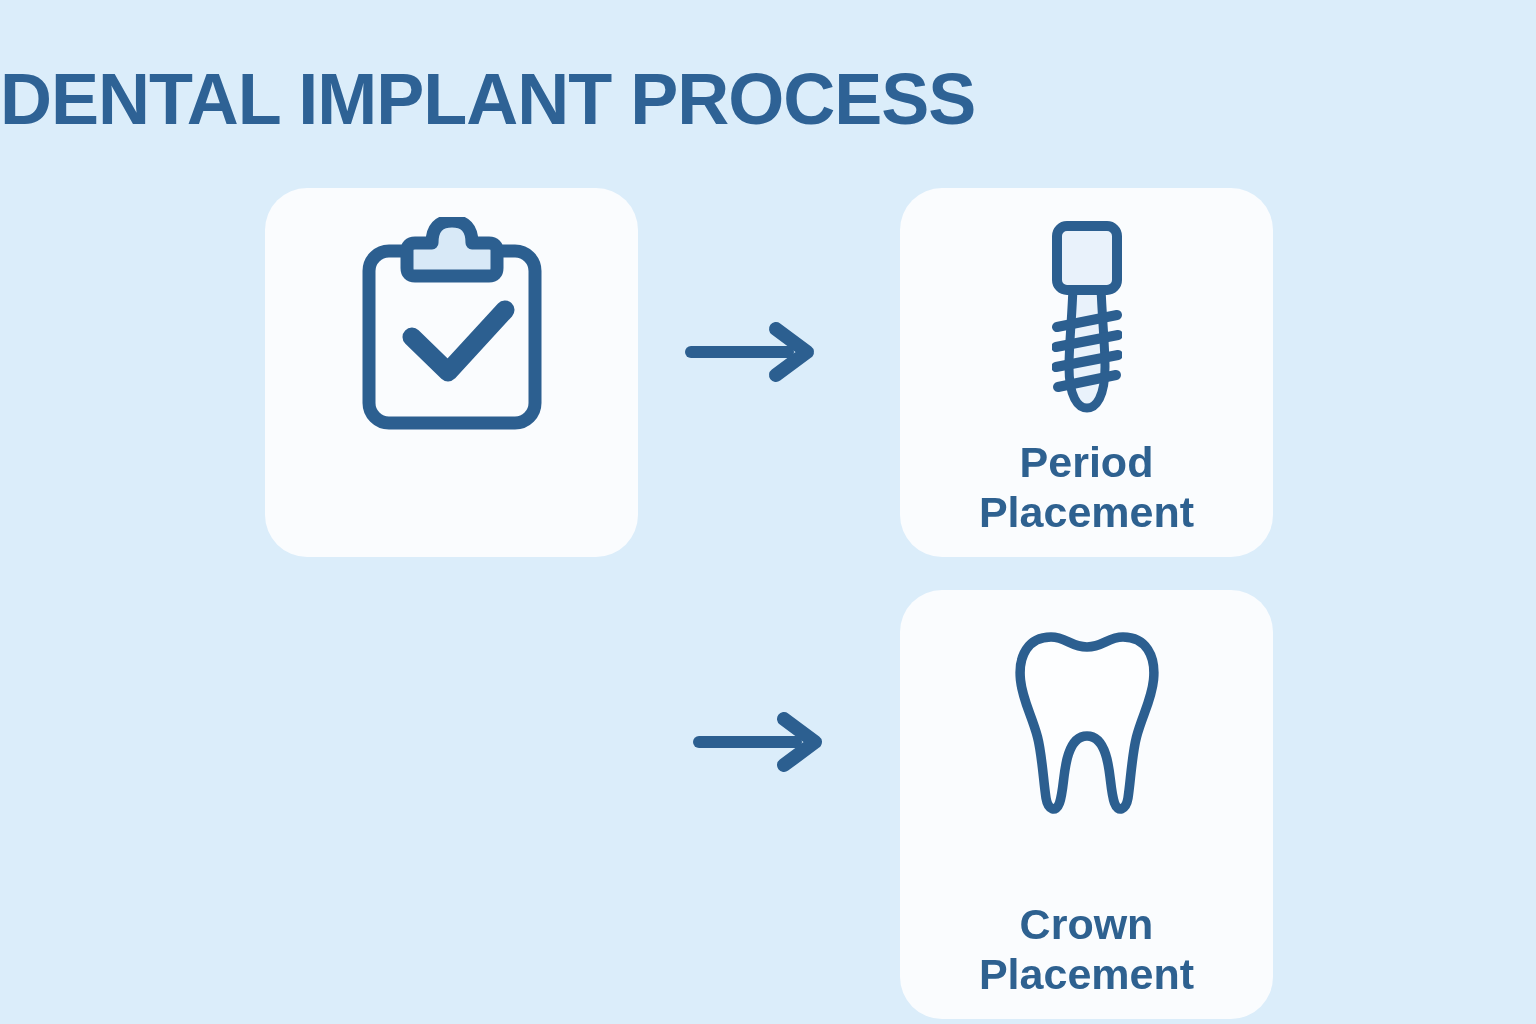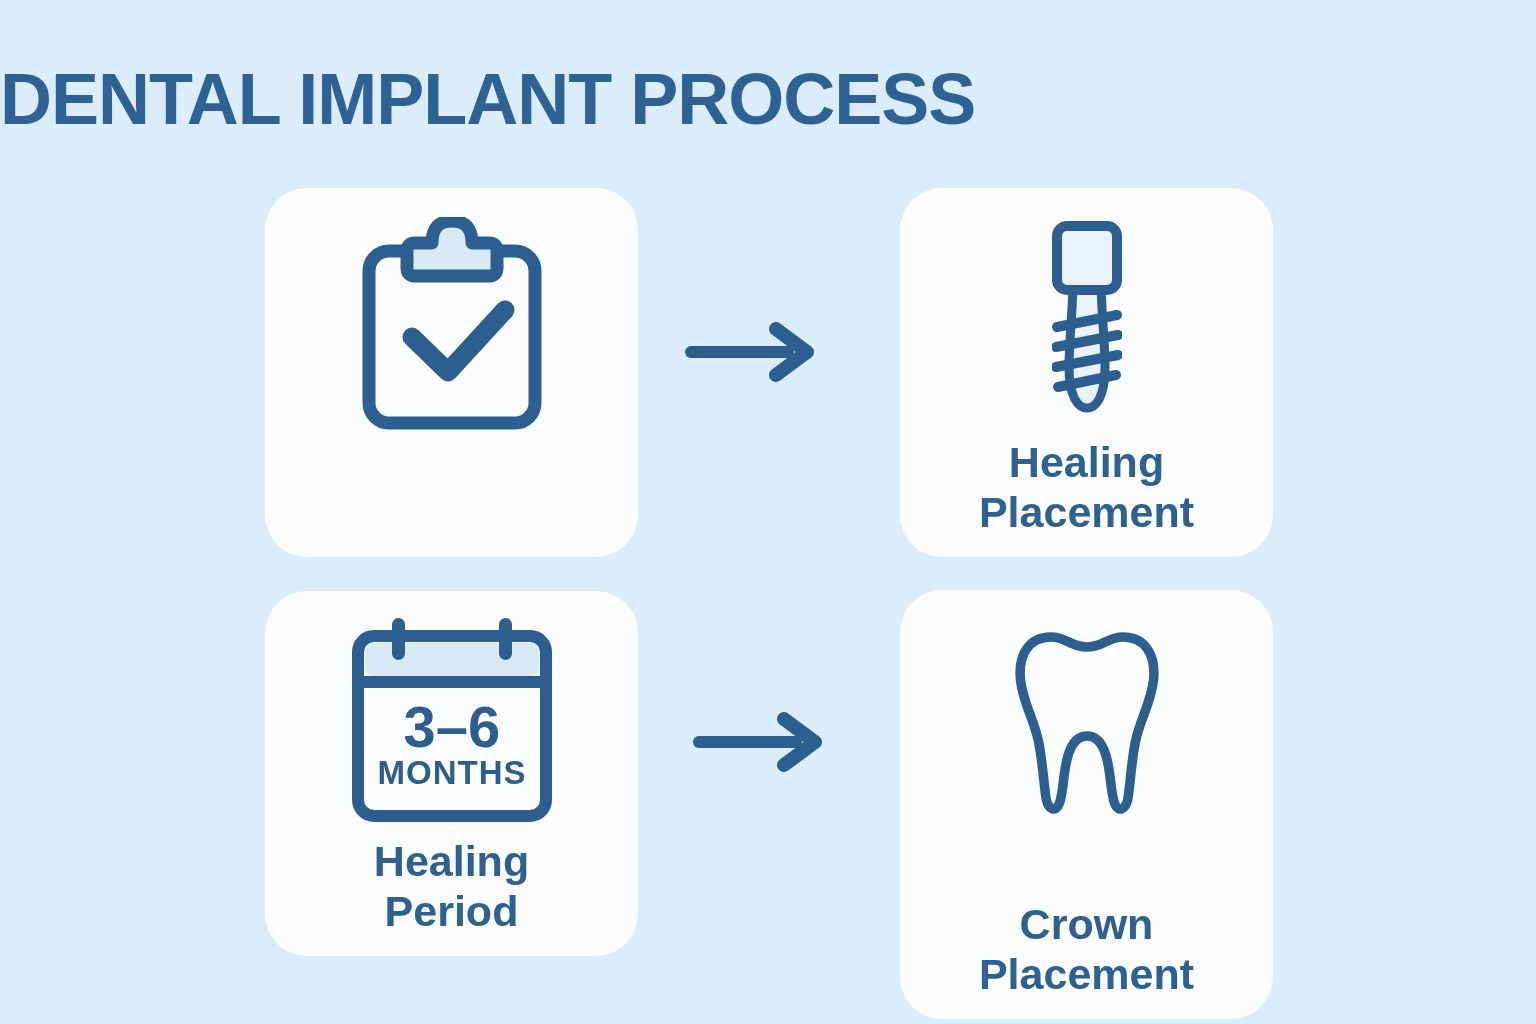--- a/index.html
+++ b/index.html
@@ -91,37 +91,23 @@
     <div class="icon-wrap">
       <svg width="70" height="196" viewBox="0 0 70 196" aria-hidden="true">
         <path d="M21 66 C 20 96 17 124 17 146 C 17 176 26 187 35 187 C 44 187 53 176 53 146 C 53 124 50 96 49 66 Z" fill="#e9f2fb" stroke="#2c5f90" stroke-width="9"></path>
         <rect x="5" y="5" width="60" height="64" rx="10" fill="#e9f2fb" stroke="#2c5f90" stroke-width="10"></rect>
         <path class="ink-stroke" d="M 5 106 L 65 94" stroke-width="10" stroke-linecap="round"></path>
         <path class="ink-stroke" d="M 4 126 L 66 114" stroke-width="10" stroke-linecap="round"></path>
         <path class="ink-stroke" d="M 4 146 L 66 134" stroke-width="10" stroke-linecap="round"></path>
         <path class="ink-stroke" d="M 6 166 L 64 154" stroke-width="10" stroke-linecap="round"></path>
       </svg>
     </div>
-    <div class="label">Healing Placement</div>
+    <div class="label">Period Placement</div>
   </section>
 
-  <section class="card card-3">
-    <div class="icon-wrap">
-      <svg width="200" height="204" viewBox="0 0 200 204" aria-hidden="true">
-        <rect x="6" y="18" width="188" height="180" rx="16" fill="#fdfeff" stroke="#2c5f90" stroke-width="12"></rect>
-        <rect x="13" y="25" width="174" height="33" rx="8" fill="#d8e9f7"></rect>
-        <path class="ink-stroke" d="M 7 64 H 193" stroke-width="12"></path>
-        <rect x="40" y="0" width="13" height="42" rx="6.5" fill="#2c5f90"></rect>
-        <rect x="147" y="0" width="13" height="42" rx="6.5" fill="#2c5f90"></rect>
-        <text class="cal-big" x="100" y="129" text-anchor="middle">3–6</text>
-        <text class="cal-small" x="100" y="166" text-anchor="middle">MONTHS</text>
-      </svg>
-    </div>
-    <div class="label">Healing Period</div>
-  </section>
 
   <section class="card card-4">
     <div class="icon-wrap">
       <svg width="152" height="192" viewBox="0 0 152 192" aria-hidden="true">
         <path d="M 40 7
                  C 17 7 7 26 9.5 50
                  C 11.5 70 21 86 26.5 107
                  C 31 124 32.5 152 35 168
                  C 37 180 45 183 48.5 173
                  C 53 160 52 140 57.5 124

